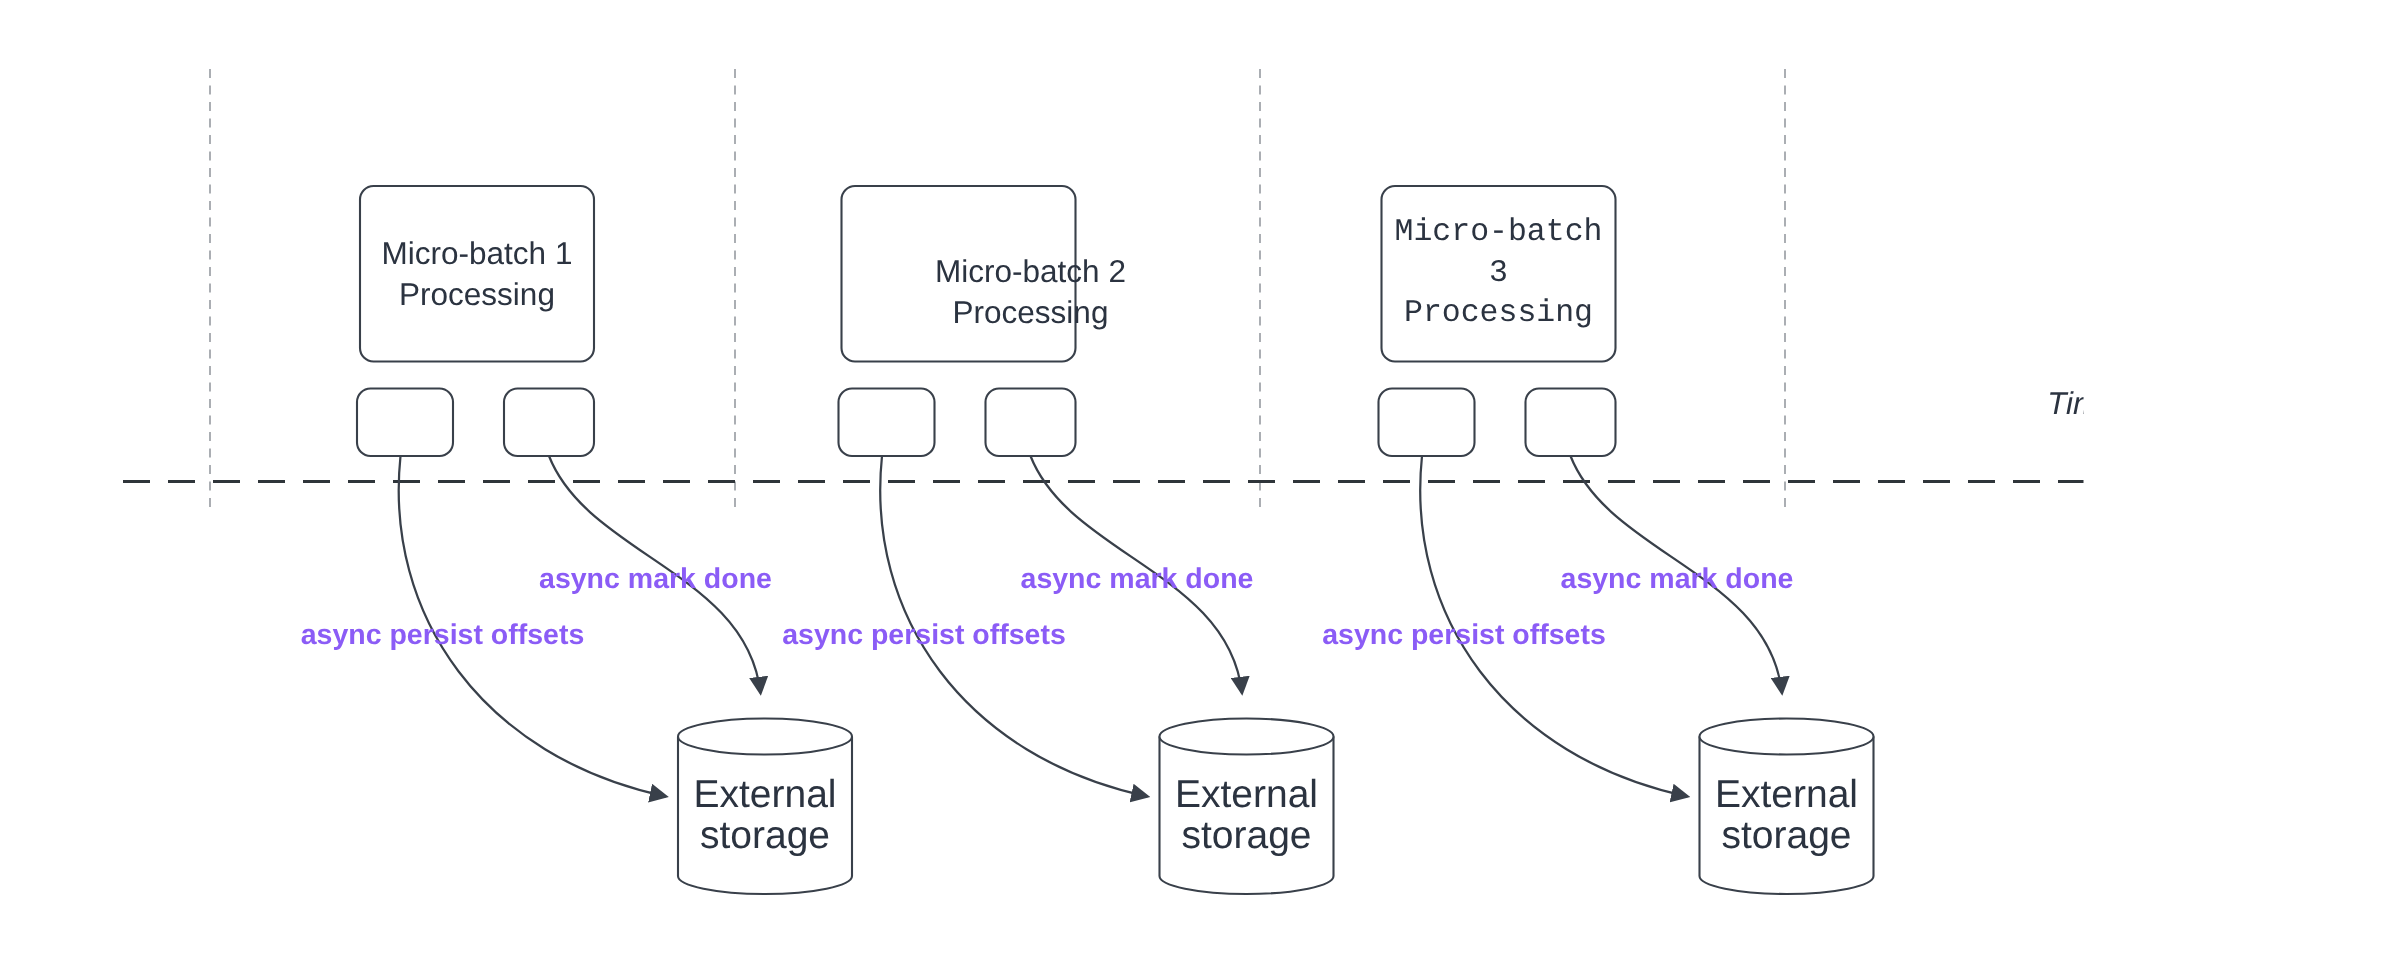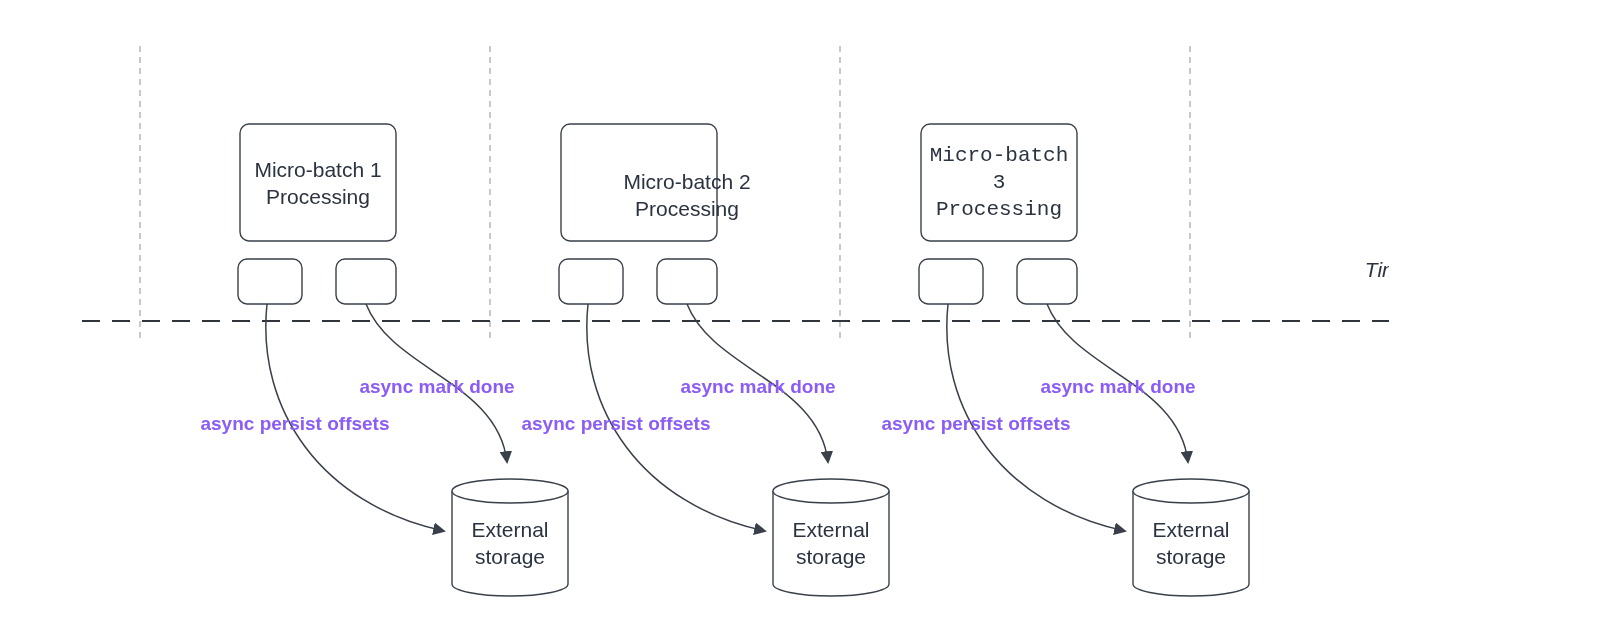--- a/index.html
+++ b/index.html
@@ -17,21 +17,21 @@
     overflow:hidden;
   }
   .canvas svg{position:absolute;left:0;top:0;}
   .overlay{position:absolute;color:var(--text);}
   .box-title{
     display:flex;flex-direction:column;align-items:center;justify-content:center;
     text-align:center;font-size:21px;line-height:27px;color:var(--text);
   }
   .storage-title{
     display:flex;flex-direction:column;align-items:center;justify-content:center;
-    text-align:center;font-size:21px;line-height:27px;color:var(--text);
+    text-align:center;font-size:26px;line-height:27px;color:var(--text);
   }
   .edge-label{
     font-size:19px;font-weight:bold;text-align:center;line-height:22px;
     color:#8b5cf6;white-space:nowrap;
   }
   .time-label{
     font-size:21px;text-align:center;color:var(--text);font-style:italic;
   }
 </style>
 </head>

